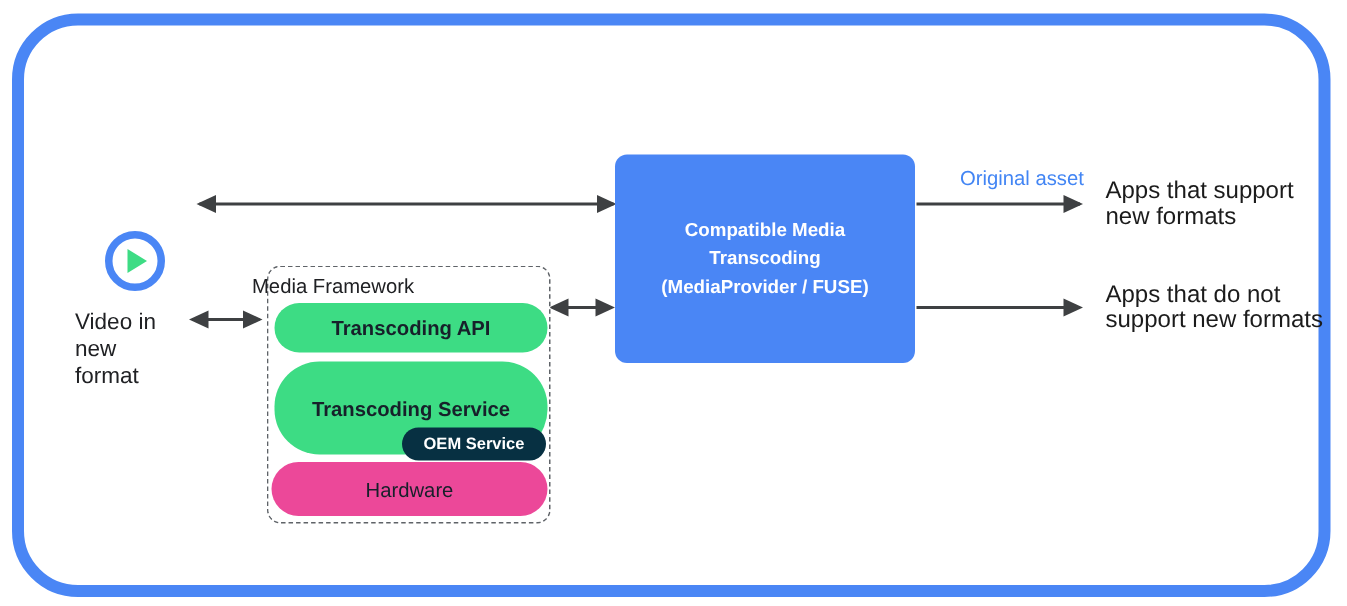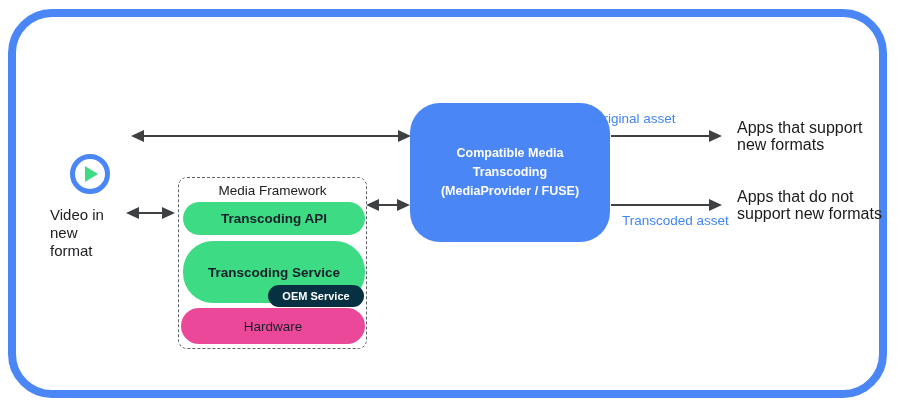--- a/index.html
+++ b/index.html
@@ -37,21 +37,21 @@
     border-top:6px solid transparent; border-bottom:6px solid transparent;
     border-left:13px solid #3e4042;
   }
   
   .mf-box {
     position:absolute; left:178px; top:177px; width:189px; height:172px;
     box-sizing:border-box; border:1.5px dashed #5f6368; border-radius:9px;
     background:#fff;
   }
   .mf-title {
-    position:absolute; left:178px; top:183px; width:189px; text-align:center;
+    position:absolute; left:168px; top:183px; width:189px; text-align:left;
     font-size:13.5px;
   }
   .pill {
     position:absolute; box-sizing:border-box; display:flex;
     align-items:center; justify-content:center; text-align:center;
   }
   .pill-api {
     left:183px; top:202px; width:182px; height:33px; border-radius:17px;
     background:#3ddc84; font-weight:bold; font-size:13.5px; color:#17202a;
   }
@@ -63,21 +63,21 @@
     left:268px; top:285px; width:96px; height:22px; border-radius:11px;
     background:#073042; color:#ffffff; font-weight:bold; font-size:11px;
   }
   .pill-hw {
     left:181px; top:308px; width:184px; height:36px; border-radius:18px;
     background:#ec4899; font-size:13.5px; color:#17202a;
   }
   
   .blue-box {
     position:absolute; left:410px; top:103px; width:200px; height:139px;
-    border-radius:30px; background:#4a86f5; color:#ffffff; font-weight:bold;
+    border-radius:8px; background:#4a86f5; color:#ffffff; font-weight:bold;
     font-size:12.5px; line-height:19px; display:flex; align-items:center;
     justify-content:center; text-align:center; white-space:pre-line;
   }
   
   .lbl-blue { position:absolute; color:#4285f4; font-size:13.5px; }
   .apps {
     position:absolute; font-size:16px; line-height:17px;
     white-space:pre-line; color:#1b1b1b;
   }
 </style>
@@ -105,20 +105,19 @@
   <div class="mf-title">Media Framework</div>
   <div class="pill pill-service">Transcoding Service</div>
   <div class="pill pill-api">Transcoding API</div>
   <div class="pill pill-oem">OEM Service</div>
   <div class="pill pill-hw">Hardware</div>
 
   <div class="blue-box">Compatible Media
 Transcoding
 (MediaProvider / FUSE)</div>
 
-  <div class="lbl-blue" style="left:593px;top:111px">Original asset</div>
-  <div class="lbl-blue" style="left:622px;top:213px">Transcoded asset</div>
+  <div class="lbl-blue" style="left:640px;top:111px">Original asset</div>
   <div class="apps" style="left:737px;top:119px">Apps that support
 new formats</div>
   <div class="apps" style="left:737px;top:188px">Apps that do not
 support new formats</div>
 
 </div>
 
 </body></html>

